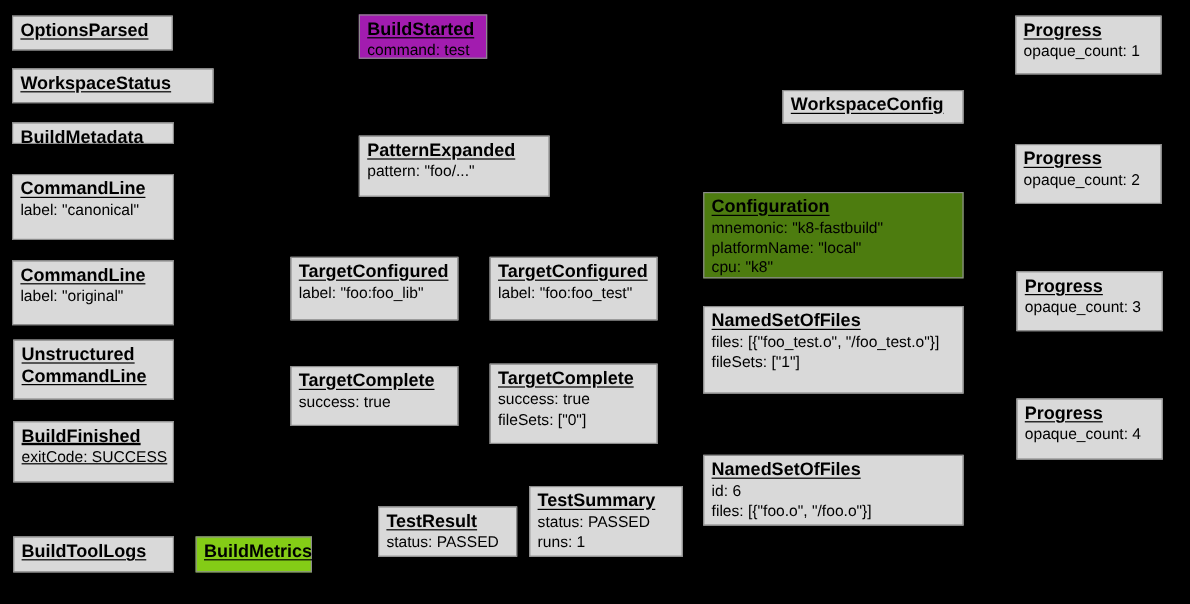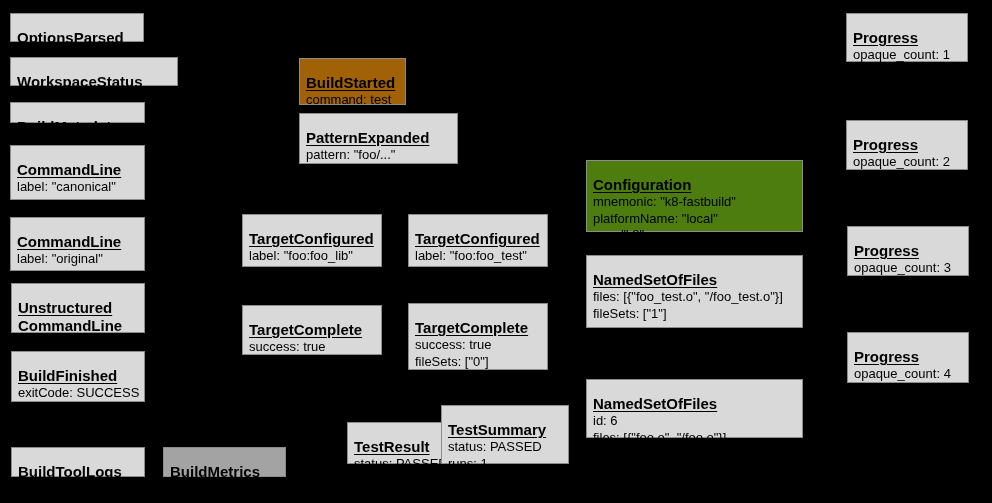--- a/index.html
+++ b/index.html
@@ -13,21 +13,21 @@
     height: 503px;
     background: #000000;
     overflow: hidden;
     font-family: "Liberation Sans", sans-serif;
   }
   .node {
     position: absolute;
     box-sizing: border-box;
     background: #d9d9d9;
     border: 1px solid #8c8c8c;
-    padding: 15px 6px 4px 6px;
+    padding: 3px 6px 4px 6px;
     color: #000000;
   }
   .node-title {
     font-size: 15px;
     font-weight: bold;
     text-decoration: underline;
     text-underline-offset: 2px;
     line-height: 1.22;
     color: #000000;
   }
@@ -56,31 +56,31 @@
       <div class="node-title">CommandLine</div>
     <div class="node-line">label: "canonical"</div>
     </div>
     <div class="node" style="left: 10px; top: 217px; width: 135px; height: 54px; background: rgb(217, 217, 217); border-color: rgb(140, 140, 140);">
       <div class="node-title">CommandLine</div>
     <div class="node-line">label: "original"</div>
     </div>
     <div class="node" style="left: 11px; top: 283px; width: 134px; height: 50px; background: rgb(217, 217, 217); border-color: rgb(140, 140, 140);">
       <div class="node-title">Unstructured CommandLine</div>
     </div>
-    <div class="node" style="left: 11px; top: 351px; width: 134px; height: 51px; background: rgb(217, 217, 217); border-color: rgb(140, 140, 140);">
+    <div class="node" style="left: 11px; top: 351px; width: 134px; height: 51px; background: rgb(217, 217, 217); border-color: rgb(140, 140, 140); text-decoration: underline;">
       <div class="node-title">BuildFinished</div>
     <div class="node-line">exitCode: SUCCESS</div>
     </div>
     <div class="node" style="left: 11px; top: 447px; width: 134px; height: 30px; background: rgb(217, 217, 217); border-color: rgb(140, 140, 140);">
       <div class="node-title">BuildToolLogs</div>
     </div>
-    <div class="node" style="left: 163px; top: 447px; width: 123px; height: 30px; background: #a3a3a3; border-color: rgb(140, 140, 140);">
+    <div class="node" style="left: 163px; top: 447px; width: 97px; height: 30px; background: #84cc16; border-color: rgb(140, 140, 140);">
       <div class="node-title">BuildMetrics</div>
     </div>
-    <div class="node" style="left: 299px; top: 12px; width: 107px; height: 47px; background: #a16207; border-color: rgb(140, 140, 140); margin-top: 46px;">
+    <div class="node" style="left: 299px; top: 12px; width: 107px; height: 37px; background: #a21caf; border-color: rgb(140, 140, 140);">
       <div class="node-title">BuildStarted</div>
     <div class="node-line">command: test</div>
     </div>
     <div class="node" style="left: 299px; top: 113px; width: 159px; height: 51px; background: rgb(217, 217, 217); border-color: rgb(140, 140, 140);">
       <div class="node-title">PatternExpanded</div>
     <div class="node-line">pattern: "foo/..."</div>
     </div>
     <div class="node" style="left: 242px; top: 214px; width: 140px; height: 53px; background: rgb(217, 217, 217); border-color: rgb(140, 140, 140);">
       <div class="node-title">TargetConfigured</div>
     <div class="node-line">label: "foo:foo_lib"</div>
@@ -91,28 +91,31 @@
     </div>
     <div class="node" style="left: 242px; top: 305px; width: 140px; height: 50px; background: rgb(217, 217, 217); border-color: rgb(140, 140, 140);">
       <div class="node-title">TargetComplete</div>
     <div class="node-line">success: true</div>
     </div>
     <div class="node" style="left: 408px; top: 303px; width: 140px; height: 67px; background: rgb(217, 217, 217); border-color: rgb(140, 140, 140);">
       <div class="node-title">TargetComplete</div>
     <div class="node-line">success: true</div>
       <div class="node-line">fileSets: ["0"]</div>
     </div>
-    <div class="node" style="left: 315px; top: 422px; width: 116px; height: 42px; background: rgb(217, 217, 217); border-color: rgb(140, 140, 140); margin-left: 32px;">
+    <div class="node" style="left: 315px; top: 422px; width: 116px; height: 42px; background: rgb(217, 217, 217); border-color: rgb(140, 140, 140);">
       <div class="node-title">TestResult</div>
     <div class="node-line">status: PASSED</div>
     </div>
     <div class="node" style="left: 441px; top: 405px; width: 128px; height: 59px; background: rgb(217, 217, 217); border-color: rgb(140, 140, 140);">
       <div class="node-title">TestSummary</div>
     <div class="node-line">status: PASSED</div>
       <div class="node-line">runs: 1</div>
+    </div>
+    <div class="node" style="left: 652px; top: 75px; width: 151px; height: 28px; background: rgb(217, 217, 217); border-color: rgb(140, 140, 140);">
+      <div class="node-title">WorkspaceConfig</div>
     </div>
     <div class="node" style="left: 586px; top: 160px; width: 217px; height: 72px; background: #4d7c0f; border-color: rgb(140, 140, 140);">
       <div class="node-title">Configuration</div>
     <div class="node-line">mnemonic: "k8-fastbuild"</div>
       <div class="node-line">platformName: "local"</div>
       <div class="node-line">cpu: "k8"</div>
     </div>
     <div class="node" style="left: 586px; top: 255px; width: 217px; height: 73px; background: rgb(217, 217, 217); border-color: rgb(140, 140, 140);">
       <div class="node-title">NamedSetOfFiles</div>
       <div class="node-line">files: [{"foo_test.o", "/foo_test.o"}]</div>

